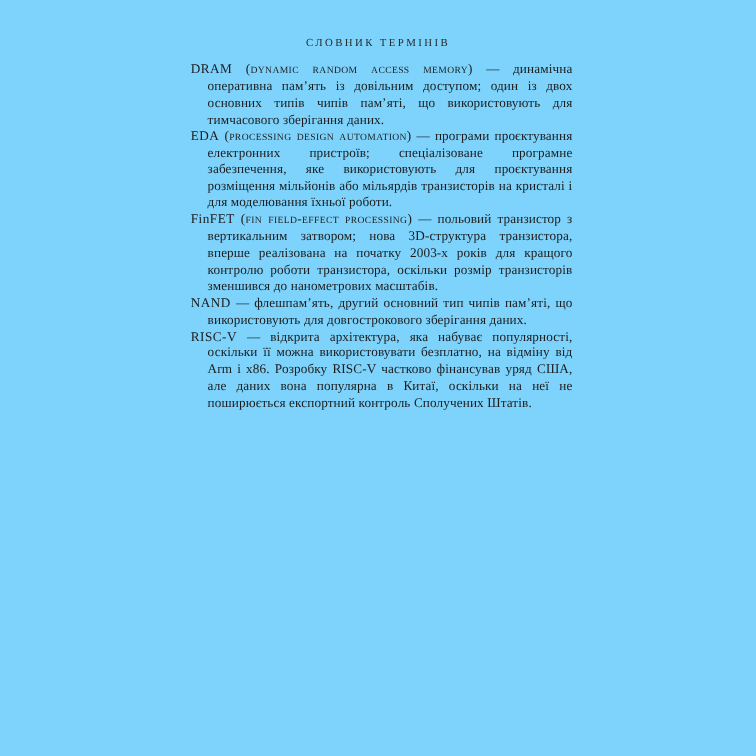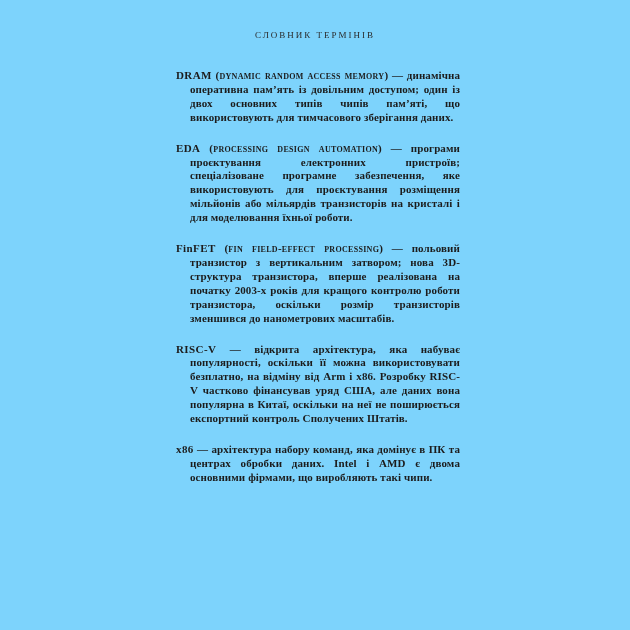--- a/index.html
+++ b/index.html
@@ -28,28 +28,27 @@
     text-transform: uppercase;
     color: #2a2a2a;
   }
   .text-block {
     position: absolute;
     top: 52px;
     left: 159px;
     width: 318px;
   }
   .entry {
-    margin: 17px;
+    margin: 0;
     font-size: 11px;
     line-height: 13.9px;
     text-align: justify;
     padding-left: 14px;
     text-indent: -14px;
     letter-spacing: 0.1px;
-    font-weight: bold;
   }
   .entry .term {
     letter-spacing: 0.4px;
   }
   .entry .paren {
     font-variant: small-caps;
     letter-spacing: 0.3px;
   }
 </style>
 </head>
@@ -73,25 +72,25 @@
       <span class="body">— програми проєктування електронних пристроїв; спеціалізоване програмне забезпечення, яке використовують для проєктування розміщення мільйонів або мільярдів транзисторів на кристалі і для моделювання їхньої роботи.</span>
     </p>
 
     <p class="entry">
       <span class="term">FinFET</span>
       <span class="paren">(fin field-effect processing)</span>
       <span class="body">— польовий транзистор з вертикальним затвором; нова 3D-структура транзистора, вперше реалізована на початку 2003-х років для кращого контролю роботи транзистора, оскільки розмір транзисторів зменшився до нанометрових масштабів.</span>
     </p>
 
 
+    <p class="entry">
+      <span class="term">NAND</span><span class="paren"></span>
+      <span class="body">— флешпам’ять, другий основний тип чипів пам’яті, що використовують для довгострокового зберігання даних.</span>
+    </p>
 
     <p class="entry">
       <span class="term">RISC-V</span><span class="paren"></span>
       <span class="body">— відкрита архітектура, яка набуває популярності, оскільки її можна використовувати безплатно, на відміну від Arm і x86. Розробку RISC-V частково фінансував уряд США, але даних вона популярна в Китаї, оскільки на неї не поширюється експортний контроль Сполучених Штатів.</span>
     </p>
 
-    <p class="entry">
-      <span class="term">x86</span><span class="paren"></span>
-      <span class="body">— архітектура набору команд, яка домінує в ПК та центрах обробки даних. Intel і AMD є двома основними фірмами, що виробляють такі чипи.</span>
-    </p>
 
   </div>
 </div>
 
 </body></html>

